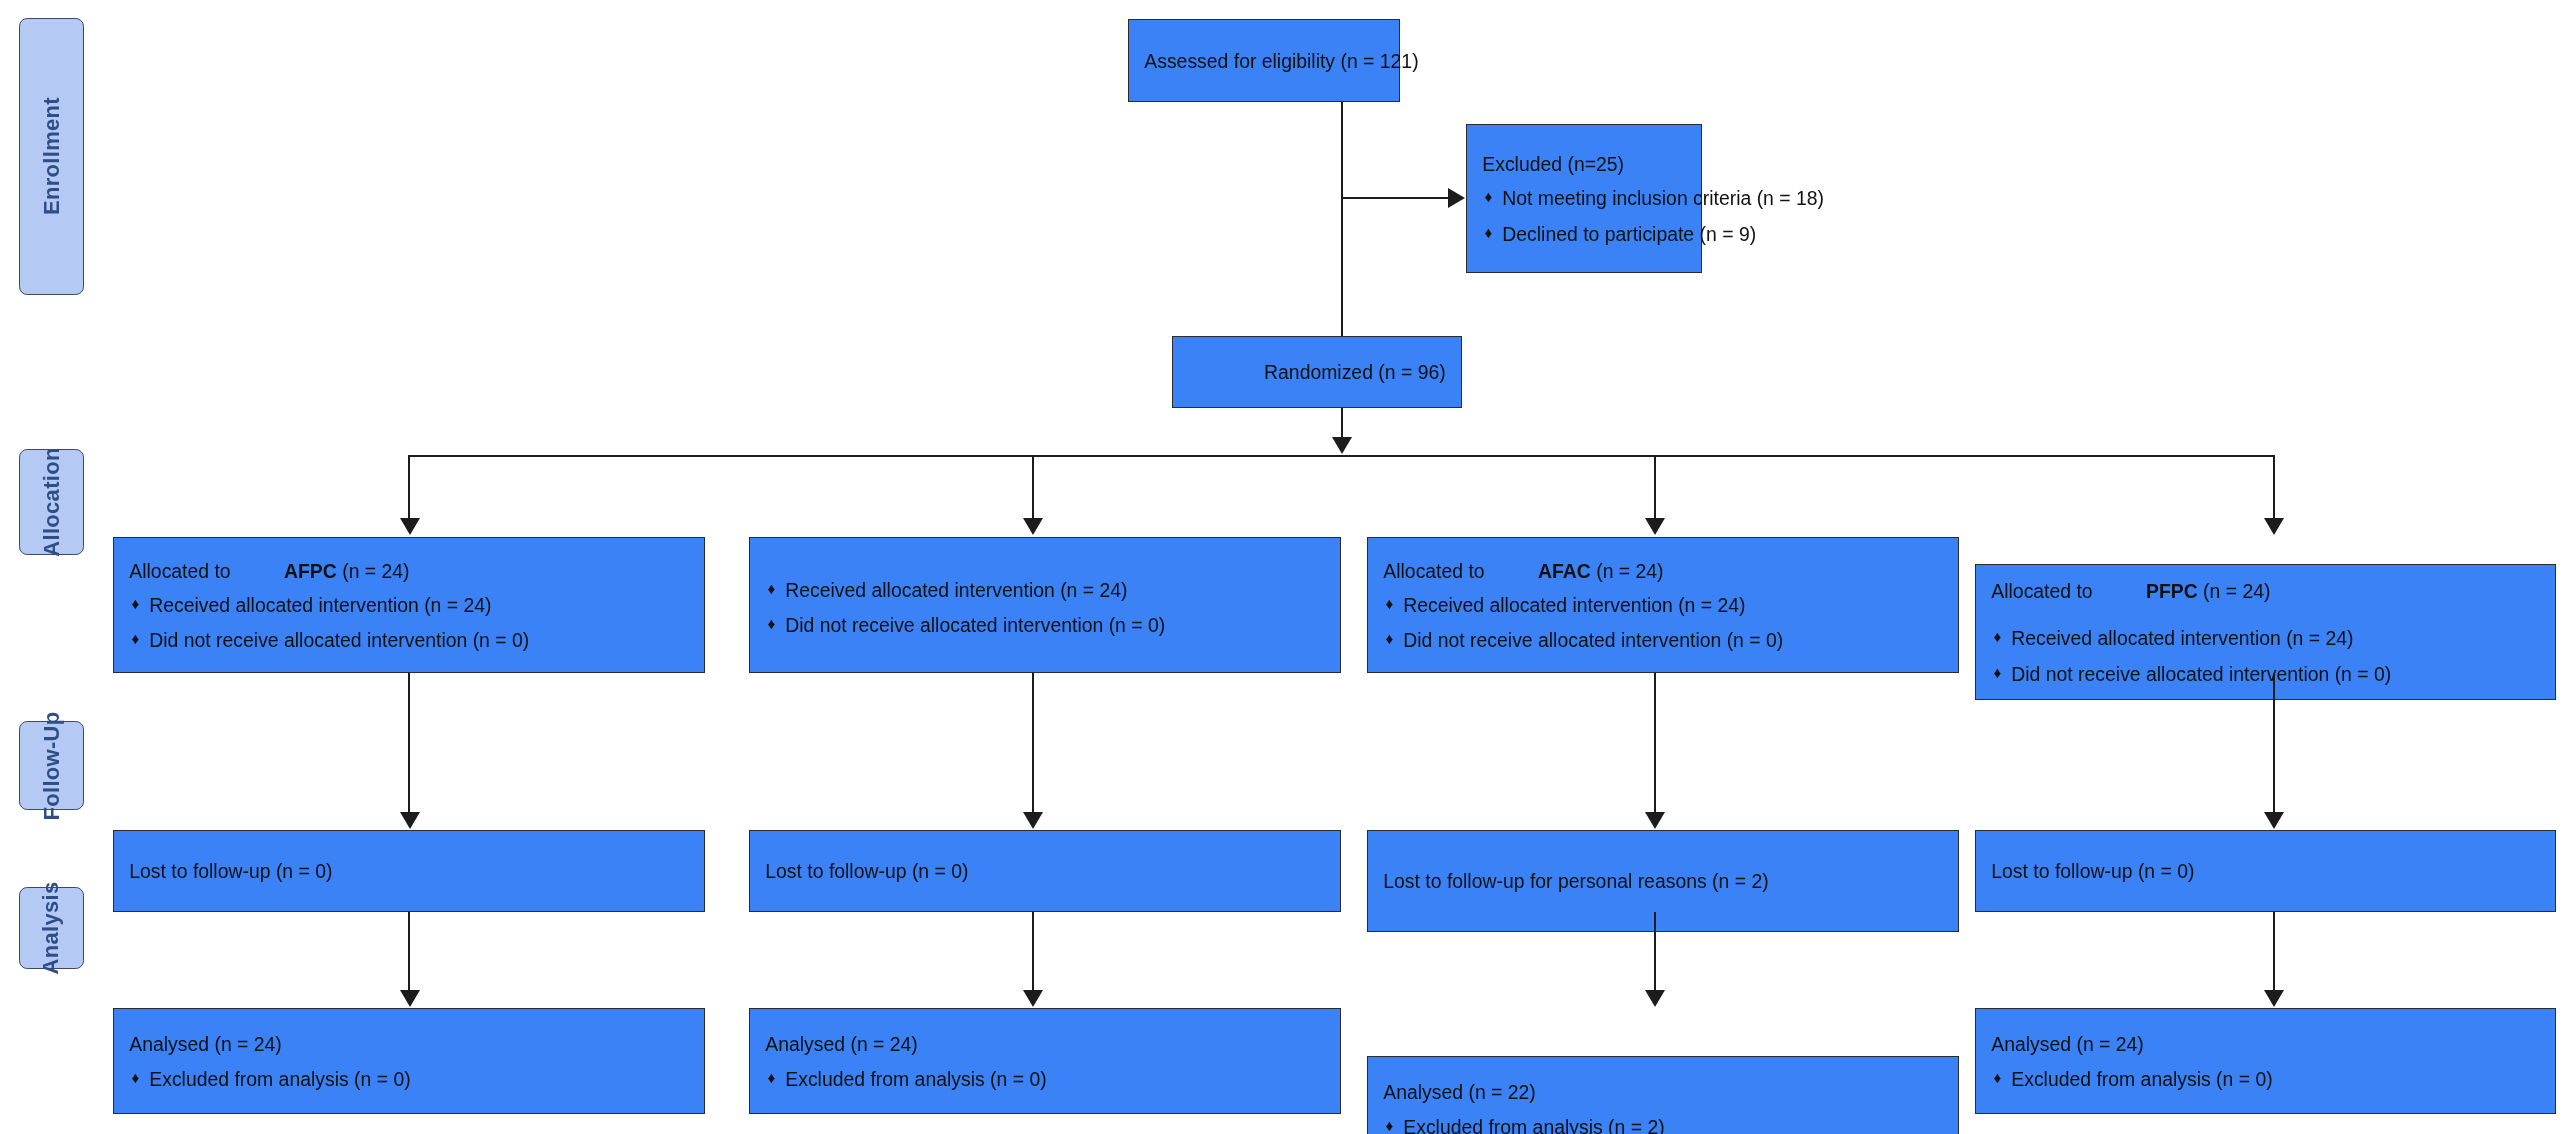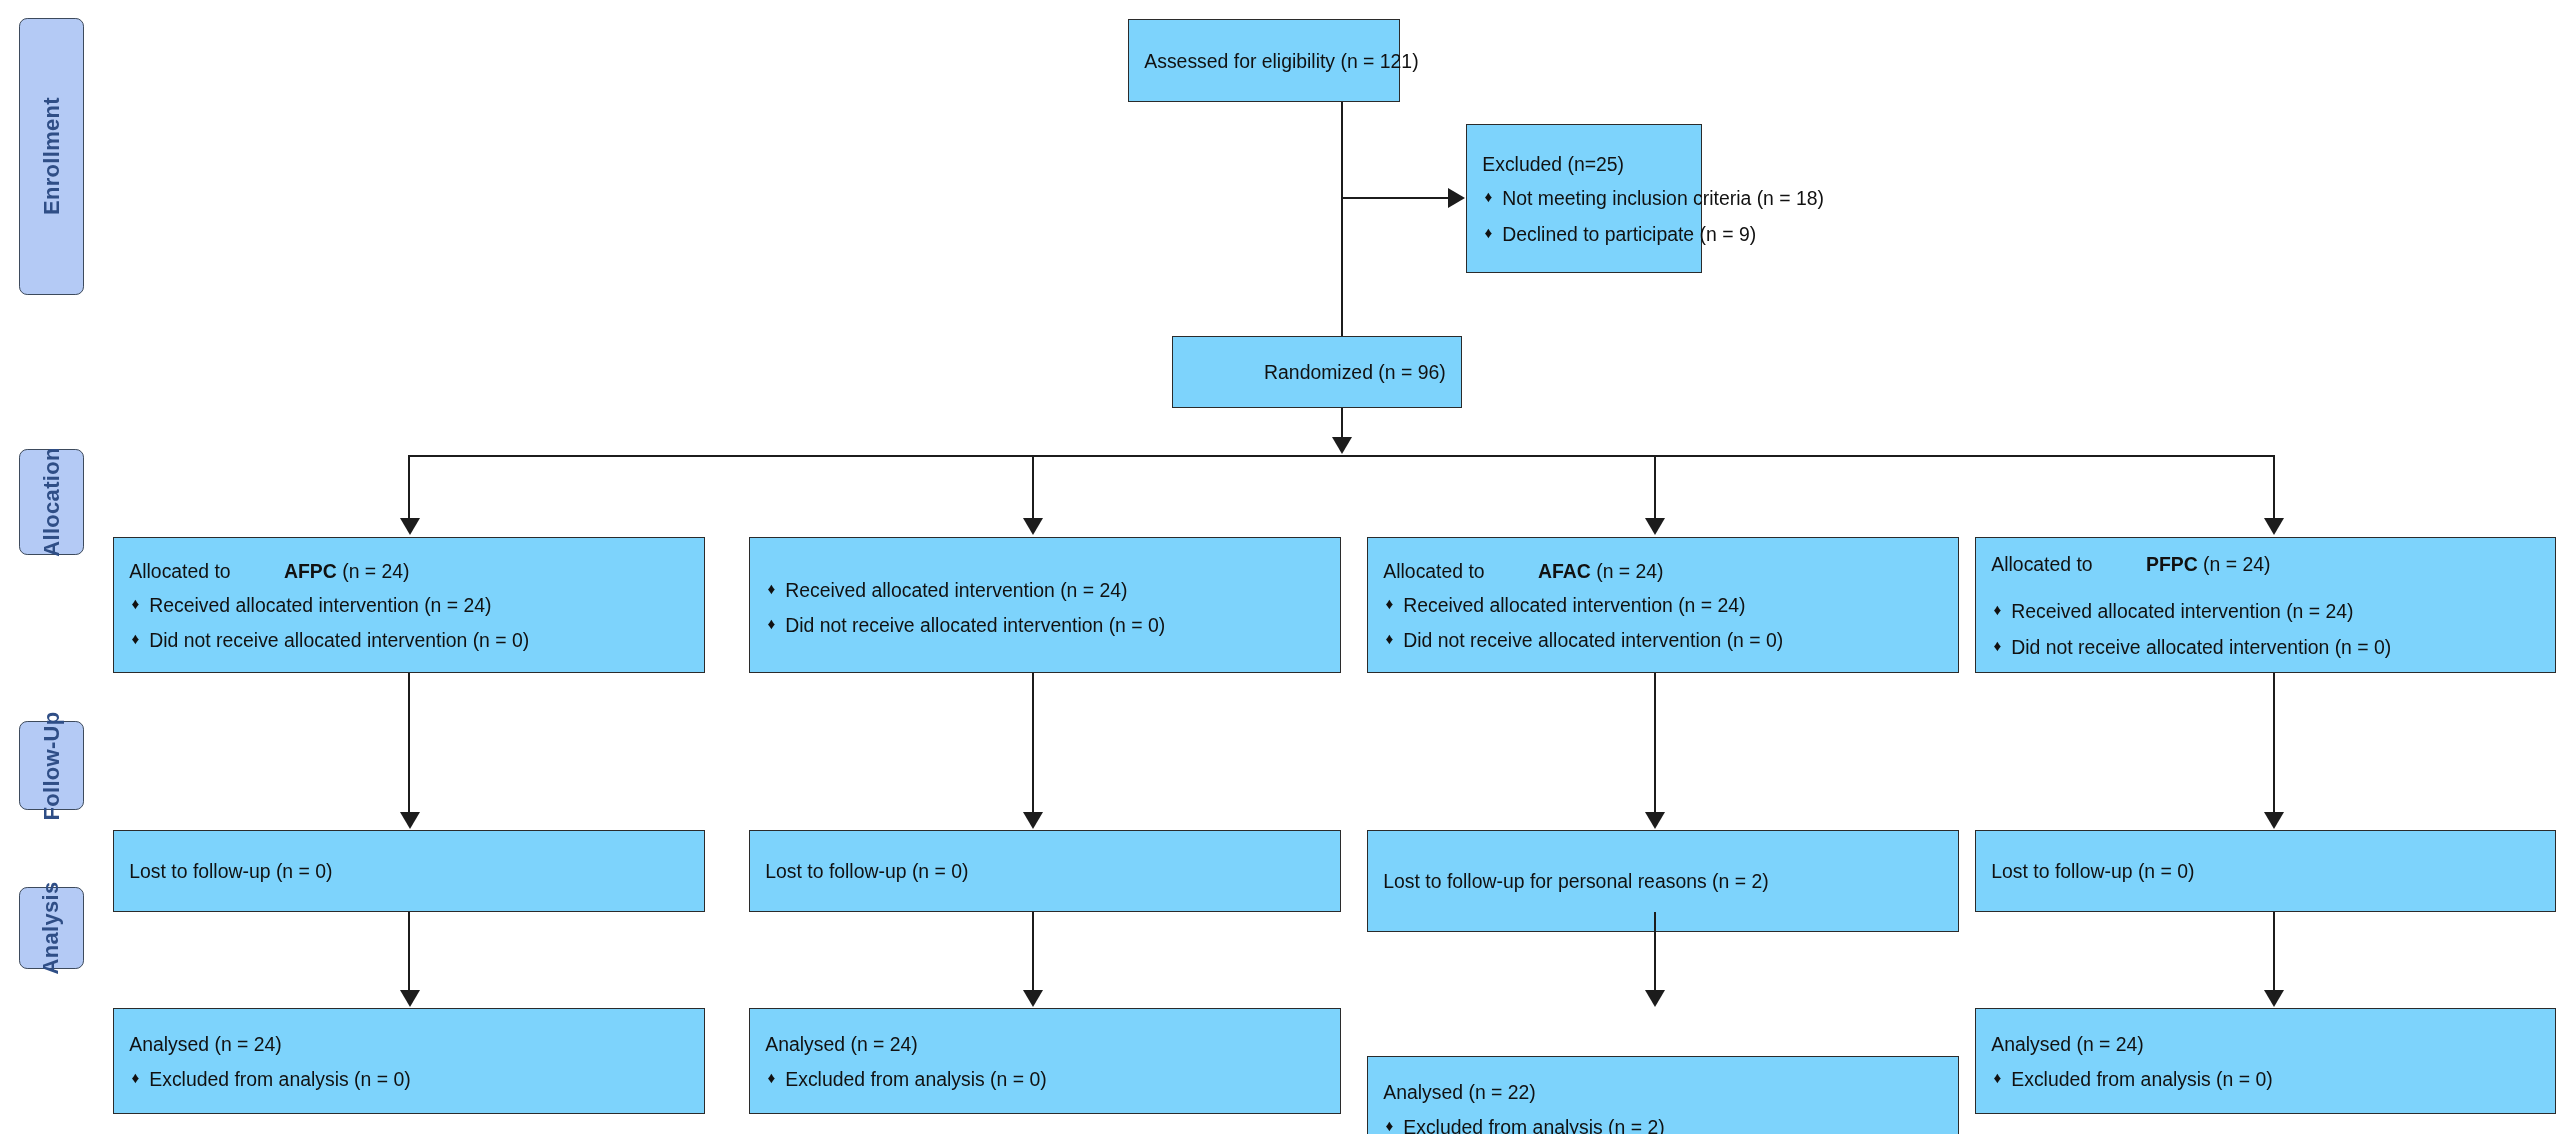--- a/index.html
+++ b/index.html
@@ -38,21 +38,21 @@
     color: #2f4e86;
     font-weight: bold;
     font-size: 22px;
     letter-spacing: 0.3px;
   }
 
   
   .fbox {
     position: absolute;
     box-sizing: border-box;
-    background: #7dd3fc;
+    background: #3b82f6;
     border: 1.8px solid #2b2b2b;
     padding: 13px 15.3px 10.6px 15.3px;
     color: #111111;
     font-size: 19.4px;
     line-height: 1.52;
   }
   .fbox.center-v {
     display: flex;
     flex-direction: column;
     justify-content: center;
@@ -213,21 +213,21 @@
         <span class="bullet">♦</span>
         <span>Received allocated intervention (n = 24)</span>
       </li>
       <li>
         <span class="bullet">♦</span>
         <span>Did not receive allocated intervention (n = 0)</span>
       </li>
     </ul>
   </div>
 
-  <div class="fbox center-v" style="left:1975px; top:537px; width:581px; height:136px;gap:13px;">
+  <div class="fbox center-v" style="left:1975px; top:564px; width:581px; height:136px;gap:13px;">
     <div class="headline"><span>Allocated to </span><b>PFPC</b><span> (n = 24)</span></div>
     <ul>
       <li>
         <span class="bullet">♦</span>
         <span>Received allocated intervention (n = 24)</span>
       </li>
       <li>
         <span class="bullet">♦</span>
         <span>Did not receive allocated intervention (n = 0)</span>
       </li>

